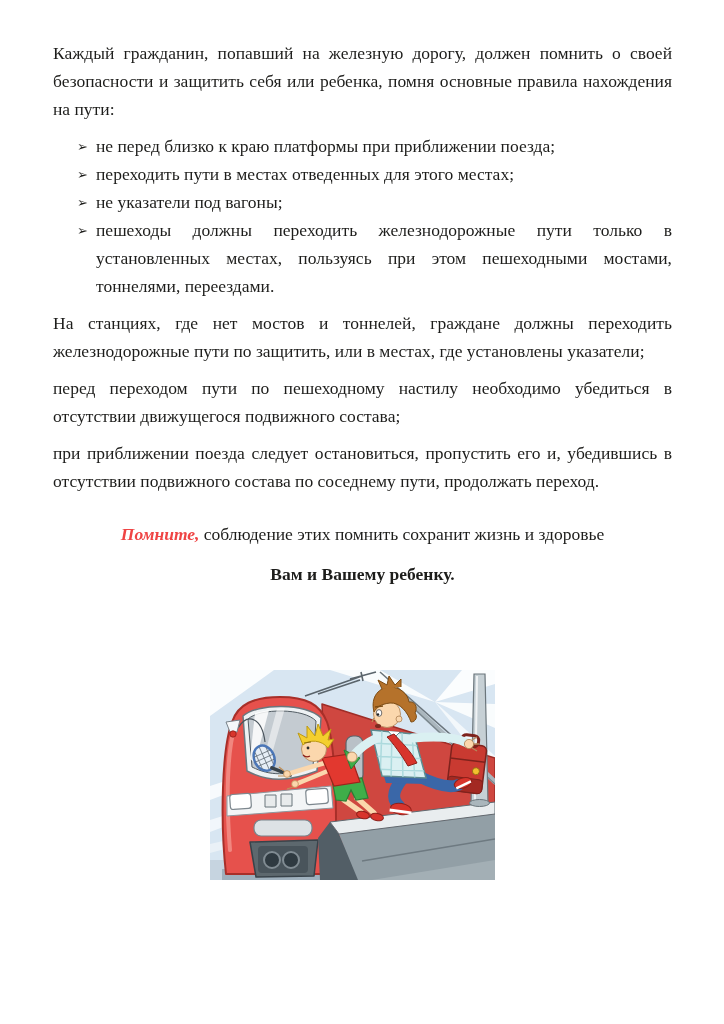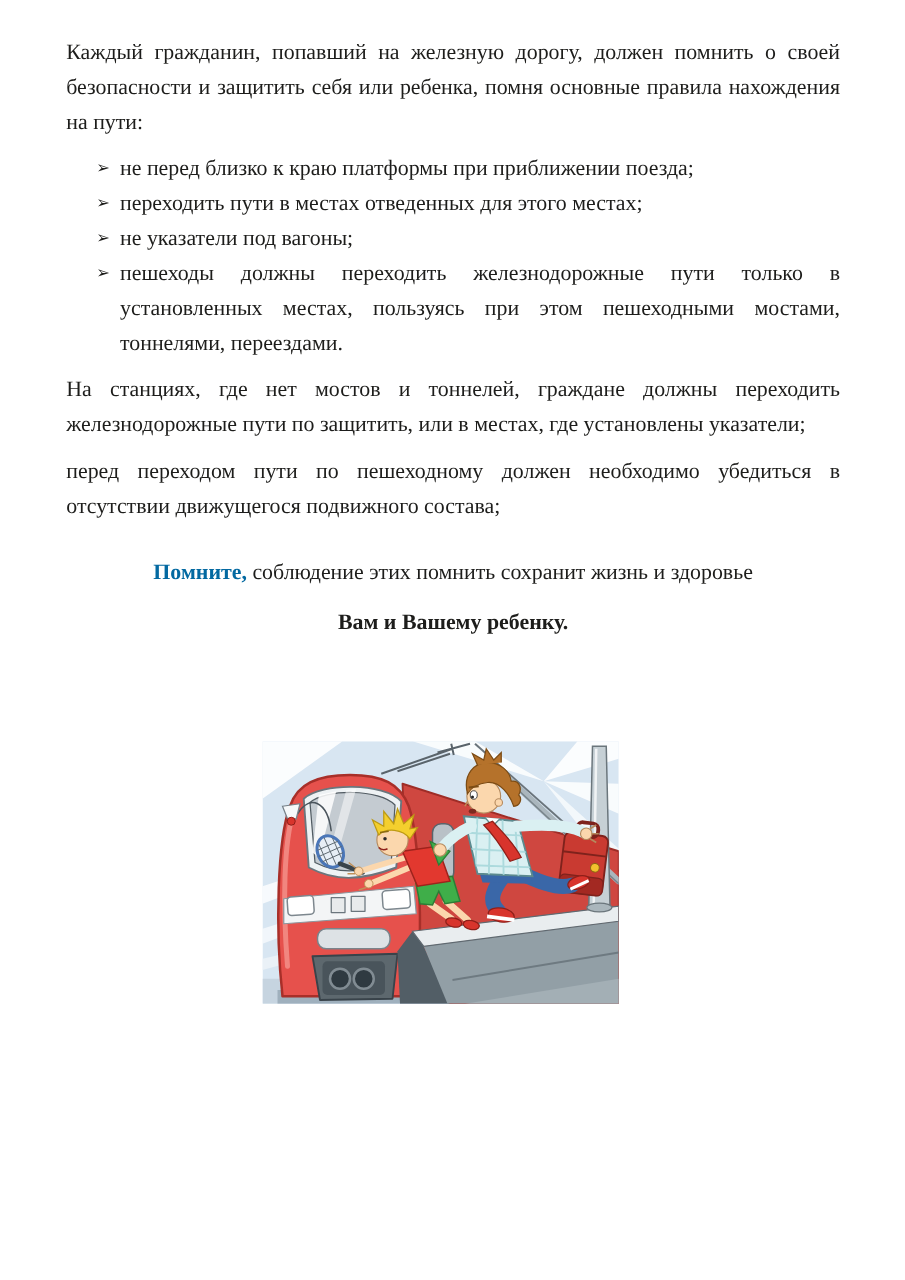--- a/index.html
+++ b/index.html
@@ -1,20 +1,20 @@
 <!DOCTYPE html>
 <html><head>
 <meta charset="utf-8">
 <style>
   html, body { margin: 0; padding: 0; background: #ffffff; }
   body { width: 724px; height: 1024px; overflow: hidden; }
   .page {
     box-sizing: border-box;
     width: 724px; height: 744px;
-    padding: 27px 52px 0 53px;
+    padding: 39px 52px 0 53px;
     font-family: "Liberation Serif", "DejaVu Serif", serif;
     font-size: 17.5px;
     line-height: 28px;
     color: #1d1d1b;
     background: #ffffff;
   }
   p.para { margin: 0 0 9px 0; text-align: justify; }
   ul.rules { list-style: none; margin: 0 0 9px 0; padding: 0 0 0 24px; }
   ul.rules li { position: relative; padding-left: 19px; text-align: justify; }
   .bullet {
@@ -49,24 +49,25 @@
       <span class="bullet">➢</span>
       <span>не указатели под вагоны;</span>
     </li>
     <li>
       <span class="bullet">➢</span>
       <span>пешеходы должны переходить железнодорожные пути только в установленных местах, пользуясь при этом пешеходными мостами, тоннелями, переездами.</span>
     </li>
   </ul>
 
   <p class="para">На станциях, где нет мостов и тоннелей, граждане должны переходить железнодорожные пути по защитить, или в местах, где установлены указатели;</p>
-  <p class="para">перед переходом пути по пешеходному должен необходимо убедиться в отсутствии движущегося подвижного состава;</p>
+  <p class="para">перед переходом пути по пешеходному настилу необходимо убедиться в отсутствии движущегося подвижного состава;</p>
+  <p class="para">при приближении поезда следует остановиться, пропустить его и, убедившись в отсутствии подвижного состава по соседнему пути, продолжать переход.</p>
 
   <p class="reminder reminder-1">
-    <span class="red-lead" style="color: #0369a1;">Помните,</span><span> соблюдение этих помнить сохранит жизнь и здоровье</span>
+    <span class="red-lead" style="color: #ef4444; font-style: italic;">Помните,</span><span> соблюдение этих помнить сохранит жизнь и здоровье</span>
   </p>
   <p class="reminder reminder-2">Вам и Вашему ребенку.</p>
 
   <div class="figure">
     <svg viewBox="0 0 285 210" width="285" height="210" role="img">
 
       <rect x="0" y="0" width="285" height="210" fill="#d8e6f2"></rect>
 
       <g fill="#ffffff">
         <polygon points="225,32 120,0 170,0" opacity="0.85"></polygon>

